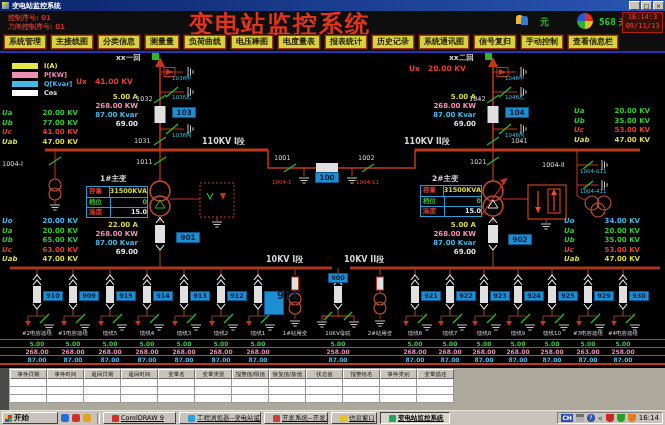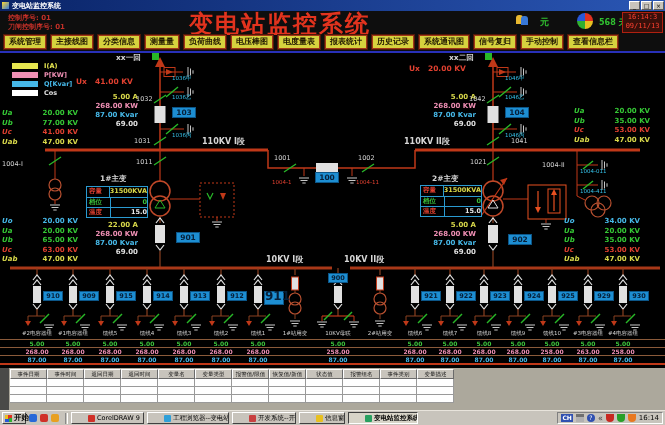--- a/index.html
+++ b/index.html
@@ -54,26 +54,26 @@
 
 .etable{left:0;top:368px;width:665px;height:42px;background:#aca89c;}
 .strip{left:0;top:0;width:9px;height:42px;background:#4a4a48;}
 .thead{left:10px;top:1px;display:flex;}
 .th-cell{width:37px;height:10px;background:#c8c4bc;border:1px solid;border-color:#fff #6a6a6a #6a6a6a #fff;font-size:5.5px;text-align:center;line-height:8px;color:#101010;overflow:hidden;white-space:nowrap;}
 .tbody{left:10px;top:11px;}
 .trow{display:flex;}
 .td-cell{width:37px;height:8px;background:#fff;border-right:1px solid #9a9a9a;border-bottom:1px solid #9a9a9a;}
 
 .taskbar{left:0;top:410px;width:665px;height:15px;background:#c8c4bc;border-top:1px solid #e8e4dc;display:flex;align-items:center;}
-.start{width:24px;height:12px;margin-left:2px;background:#c8c4bc;border:1px solid;border-color:#fff #404040 #404040 #fff;display:flex;align-items:center;font-size:7.5px;font-weight:bold;white-space:nowrap;}
+.start{width:56px;height:12px;margin-left:2px;background:#c8c4bc;border:1px solid;border-color:#fff #404040 #404040 #fff;display:flex;align-items:center;font-size:7.5px;font-weight:bold;white-space:nowrap;}
 .flag{width:7px;height:7px;margin:0 2px;background:conic-gradient(#e03020 0 25%,#30b030 0 50%,#2858d8 0 75%,#e8c020 0);flex:none;}
 .ql{display:flex;align-items:center;margin-left:3px;gap:3px;}
 .ql-icon{width:8px;height:8px;border-radius:2px;}
 .ql-div{width:3px;height:11px;border-left:1px solid #8a8a8a;border-right:1px solid #fff;margin-left:3px;}
-.task-btn{height:12px;margin-left:3px;background:#c8c4bc;border:1px solid;border-color:#fff #404040 #404040 #fff;display:flex;align-items:center;font-size:6.5px;white-space:nowrap;overflow:hidden;padding:0 16px;flex:none;}
+.task-btn{height:12px;margin-left:3px;background:#c8c4bc;border:1px solid;border-color:#fff #404040 #404040 #fff;display:flex;align-items:center;font-size:6.5px;white-space:nowrap;overflow:hidden;padding:0 8px;flex:none;text-decoration:underline;}
 .task-btn.active{background:#d8d4c8;border-color:#404040 #fff #fff #404040;font-weight:bold;}
 .task-icon{width:7px;height:7px;margin-right:2px;flex:none;border-radius:1px;}
 .tray{margin-left:auto;margin-right:2px;height:12px;border:1px solid;border-color:#808080 #fff #fff #808080;display:flex;align-items:center;padding:0 3px;gap:3px;}
 .tray-ch{background:#3050b0;color:#fff;font-size:6px;font-weight:bold;padding:0 1px;line-height:8px;}
 .tray-ic{width:8px;height:8px;}
 .tray-time{font-size:7px;white-space:nowrap;}
 </style>
 </head>
 <body>
 
@@ -761,21 +761,21 @@
       <div class="bluebox abs" style="left: 190px; top: 238px; width: 20px; height: 10px; line-height: 8px; font-size: 6.5px;">913</div>
       <div class="fname abs" style="left: 165px; top: 277px; width: 38px;">馈线3</div>
       <div class="fval abs" style="left: 165px; top: 287px; width: 38px; color: rgb(60, 196, 60);">5.00</div>
       <div class="fval abs" style="left: 165px; top: 295px; width: 38px; color: rgb(239, 143, 180);">268.00</div>
       <div class="fval abs" style="left: 165px; top: 303px; width: 38px; color: rgb(70, 184, 232);">87.00</div>
       <div class="bluebox abs" style="left: 227px; top: 238px; width: 20px; height: 10px; line-height: 8px; font-size: 6.5px;">912</div>
       <div class="fname abs" style="left: 202px; top: 277px; width: 38px;">馈线2</div>
       <div class="fval abs" style="left: 202px; top: 287px; width: 38px; color: rgb(60, 196, 60);">5.00</div>
       <div class="fval abs" style="left: 202px; top: 295px; width: 38px; color: rgb(239, 143, 180);">268.00</div>
       <div class="fval abs" style="left: 202px; top: 303px; width: 38px; color: rgb(70, 184, 232);">87.00</div>
-      <div class="bluebox abs" style="left: 264px; top: 238px; width: 20px; height: 14px; line-height: 8px; font-size: 12px;">911</div>
+      <div class="bluebox abs" style="left: 264px; top: 238px; width: 20px; height: 24px; line-height: 8px; font-size: 10px; padding-left: 12px;">911</div>
       <div class="fname abs" style="left: 239px; top: 277px; width: 38px;">馈线1</div>
       <div class="fval abs" style="left: 239px; top: 287px; width: 38px; color: rgb(60, 196, 60);">5.00</div>
       <div class="fval abs" style="left: 239px; top: 295px; width: 38px; color: rgb(239, 143, 180);">268.00</div>
       <div class="fval abs" style="left: 239px; top: 303px; width: 38px; color: rgb(70, 184, 232);">87.00</div>
       <div class="fname abs" style="left: 276px; top: 277px; width: 38px;">1#站用变</div>
       <div class="fval abs" style="left: 276px; top: 287px; width: 38px; color: rgb(60, 196, 60);"></div>
       <div class="fval abs" style="left: 276px; top: 295px; width: 38px; color: rgb(239, 143, 180);"></div>
       <div class="fval abs" style="left: 276px; top: 303px; width: 38px; color: rgb(70, 184, 232);"></div>
       <div class="bluebox abs" style="left: 328px; top: 220px; width: 20px; height: 10px; line-height: 8px; font-size: 6.5px;">900</div>
       <div class="fname abs" style="left: 319px; top: 277px; width: 38px;">10KV母联</div>

